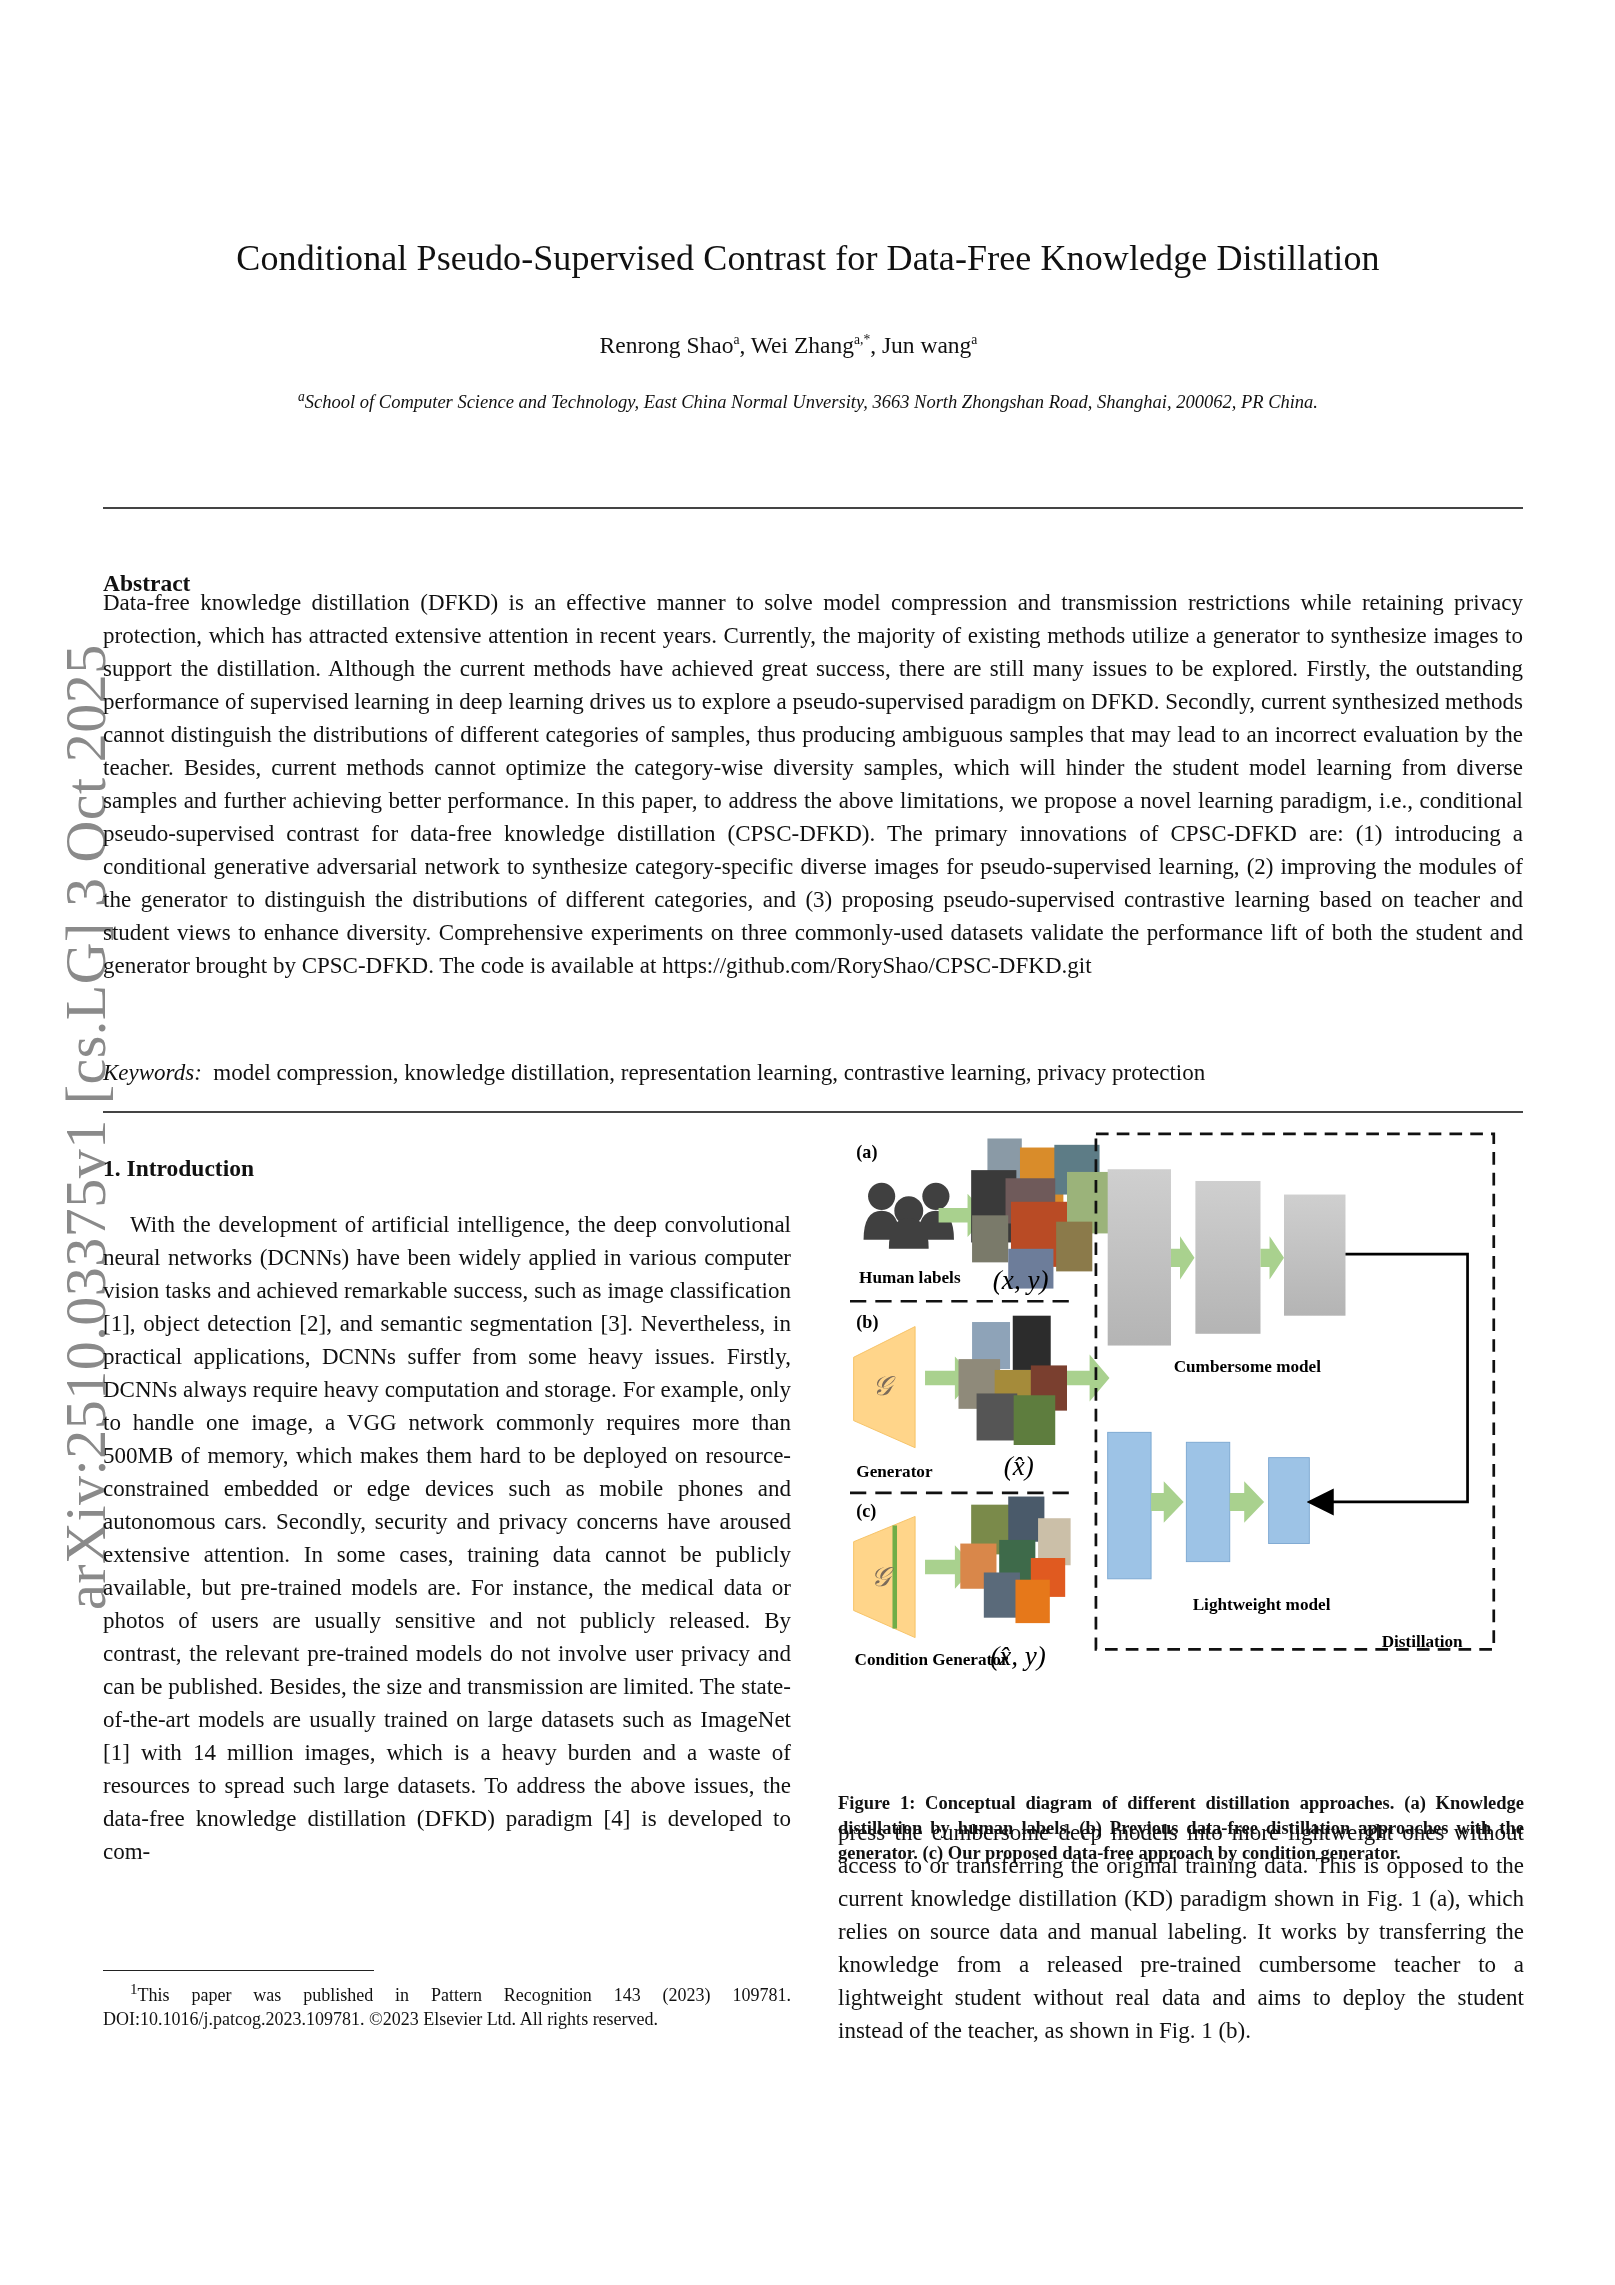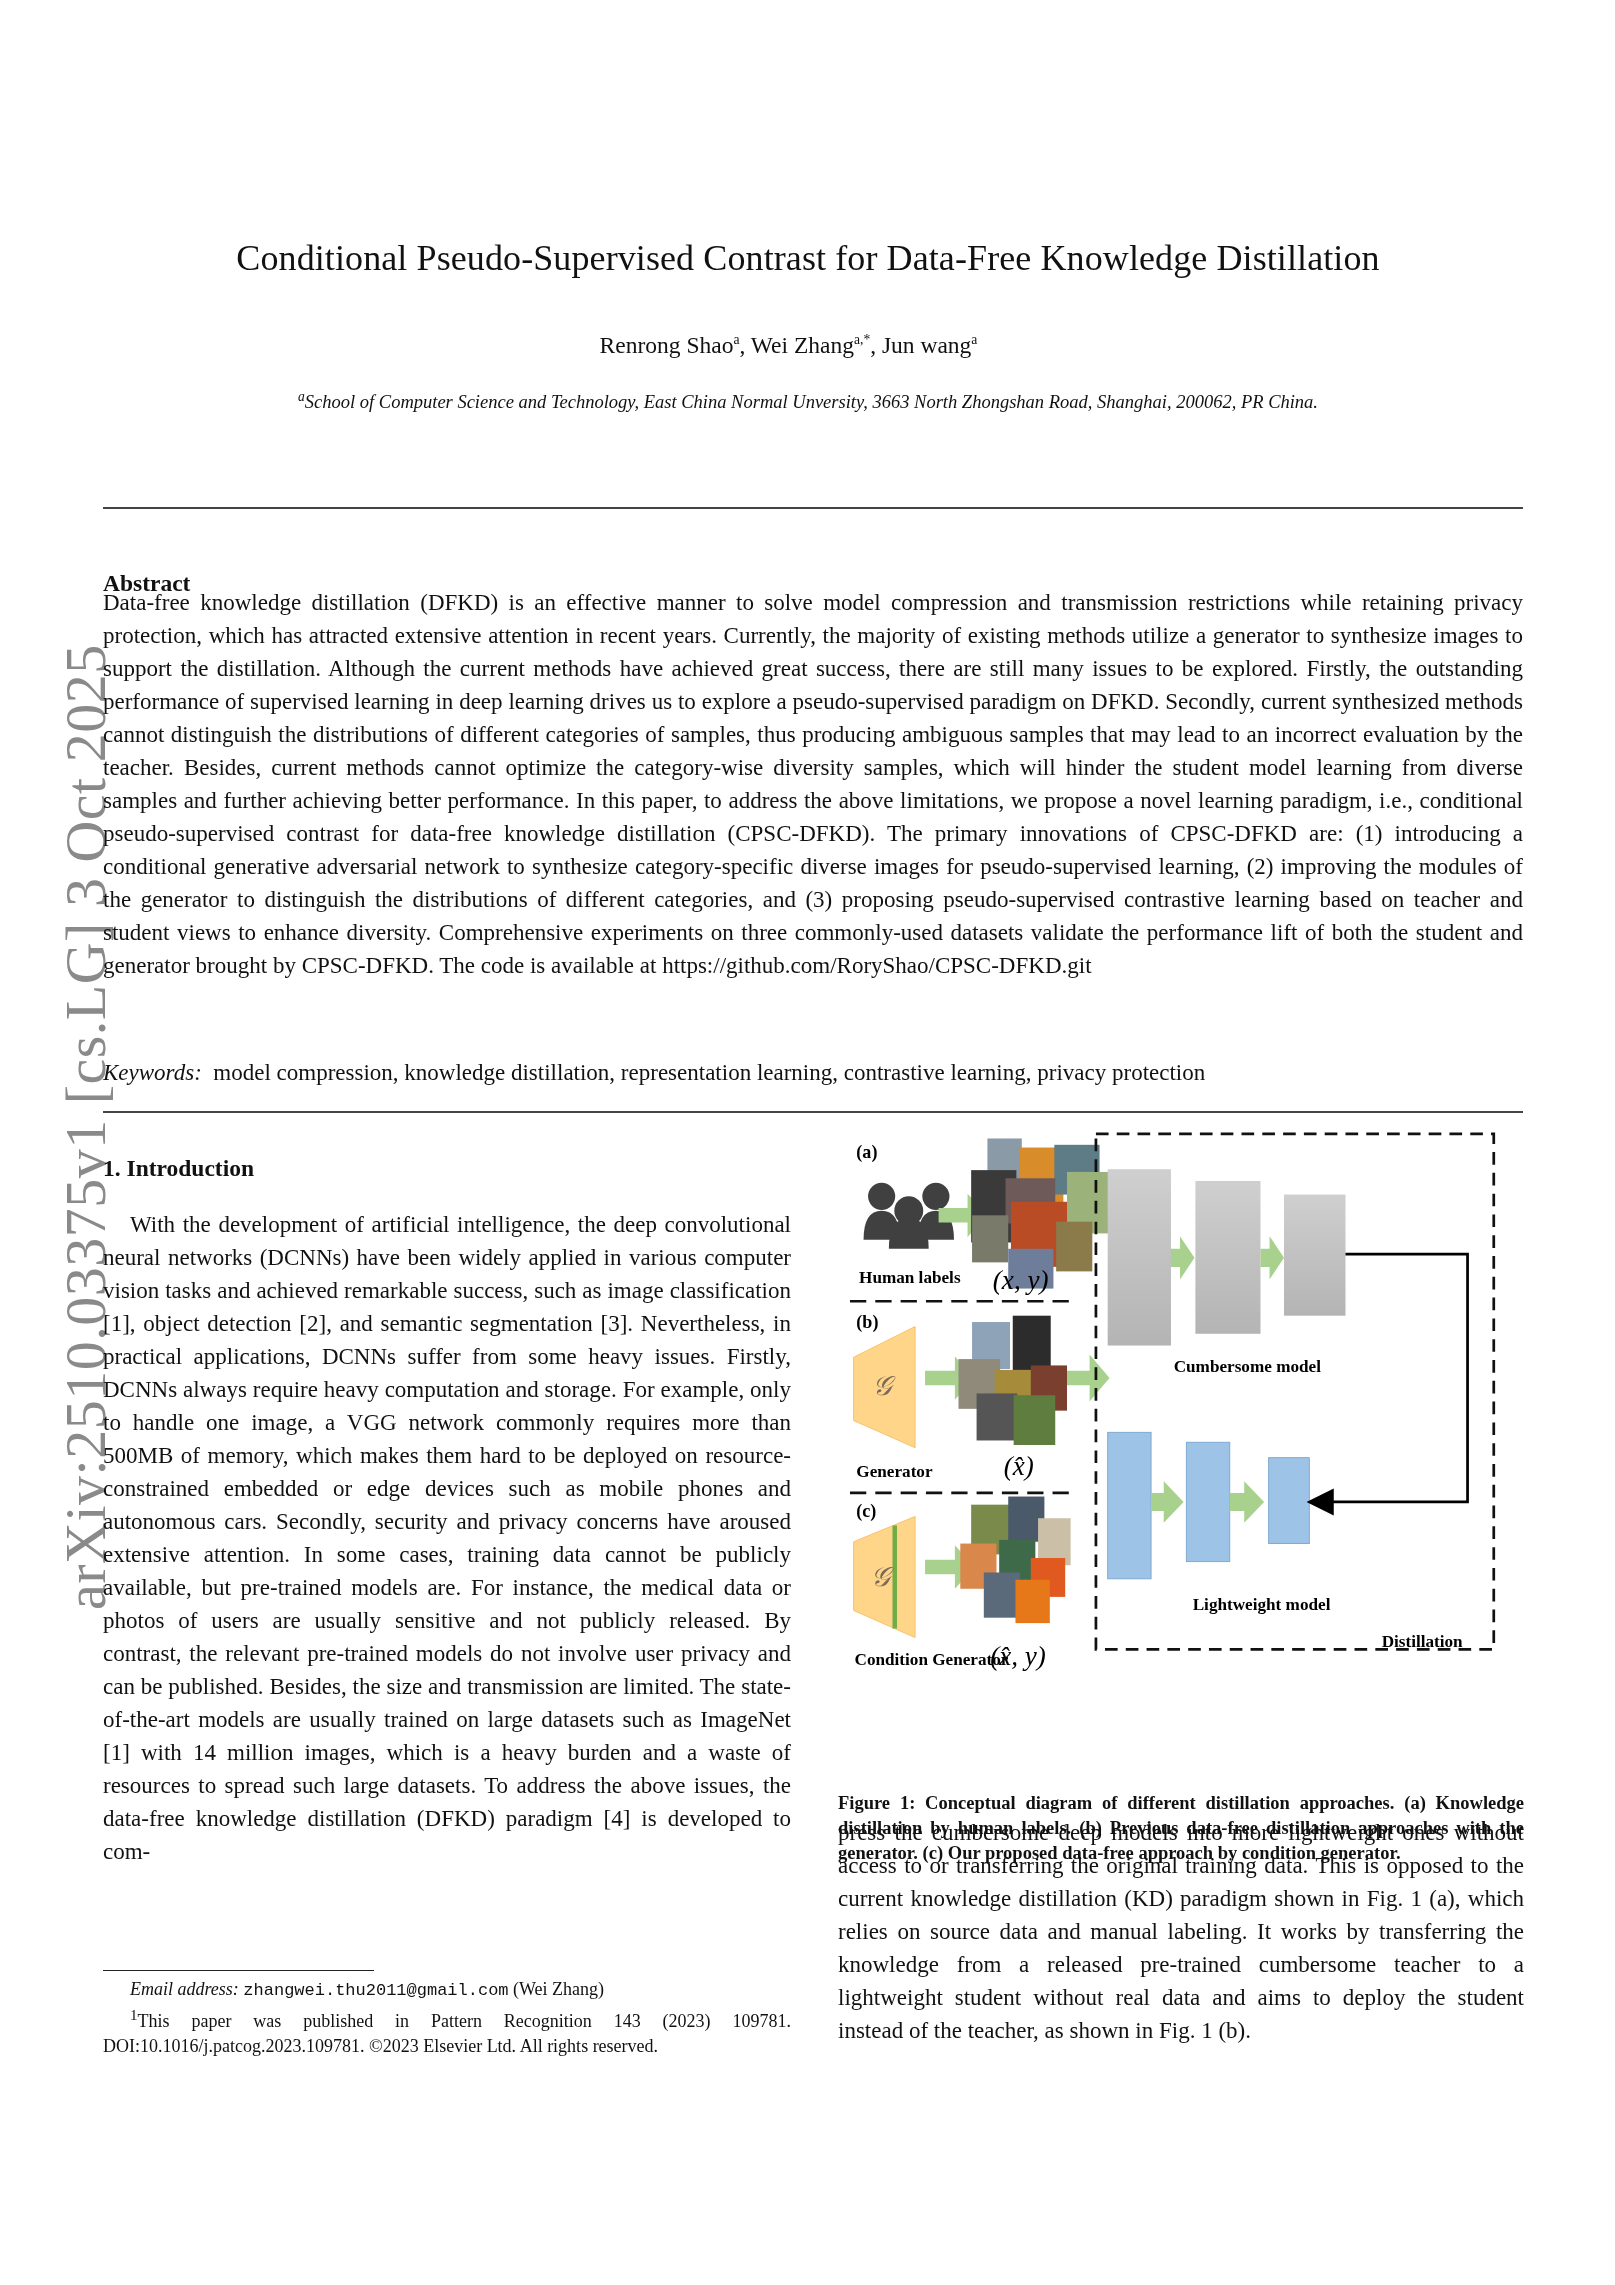--- a/index.html
+++ b/index.html
@@ -47,21 +47,20 @@
 <div id="keywords" class="abs"><i>Keywords:</i>&nbsp;&nbsp;<span>model compression, knowledge distillation, representation learning, contrastive learning, privacy protection</span></div>
 
 <div class="rule" style="top:1111px"></div>
 
 <div id="intro-head" class="abs">1.  Introduction</div>
 <div id="intro-left" class="col">With the development of artificial intelligence, the deep convolutional neural networks (DCNNs) have been widely applied in various computer vision tasks and achieved remarkable success, such as image classification [1], object detection [2], and semantic segmentation [3].  Nevertheless, in practical applications, DCNNs suffer from some heavy issues.  Firstly, DCNNs always require heavy computation and storage.  For example, only to handle one image, a VGG network commonly requires more than 500MB of memory, which makes them hard to be deployed on resource-constrained embedded or edge devices such as mobile phones and autonomous cars.  Secondly, security and privacy concerns have aroused extensive attention. In some cases, training data cannot be publicly available, but pre-trained models are. For instance, the medical data or photos of users are usually sensitive and not publicly released. By contrast, the relevant pre-trained models do not involve user privacy and can be published.  Besides, the size and transmission are limited.  The state-of-the-art models are usually trained on large datasets such as ImageNet [1] with 14 million images, which is a heavy burden and a waste of resources to spread such large datasets. To address the above issues, the data-free knowledge distillation (DFKD) paradigm [4] is developed to com-</div>
 <div id="intro-right" class="col">press the cumbersome deep models into more lightweight ones without access to or transferring the original training data. This is opposed to the current knowledge distillation (KD) paradigm shown in Fig. 1 (a), which relies on source data and manual labeling.  It works by transferring the knowledge from a released pre-trained cumbersome teacher to a lightweight student without real data and aims to deploy the student instead of the teacher, as shown in Fig. 1 (b).</div>
 
 <div id="fn-rule" class="abs"></div>
 <div id="footnotes" class="abs">
-  <div class="fn"><i>Email address:</i> <span class="mono">zhangwei.thu2011@gmail.com</span> <span>(Wei Zhang)</span></div>
   <div class="fn"><sup>1</sup><span>This paper was published in Pattern Recognition 143 (2023) 109781. DOI:10.1016/j.patcog.2023.109781. ©2023 Elsevier Ltd. All rights reserved.</span></div>
 </div>
 
 <div id="figure" class="abs">
   <svg width="651" height="561" viewBox="0 0 720 620" xmlns="http://www.w3.org/2000/svg">
     <defs>
       <linearGradient id="gradGrey" x1="0" y1="0" x2="0" y2="1">
         <stop offset="0" stop-color="#cfcfcf"></stop>
           <stop offset="1" stop-color="#b4b4b4"></stop>
       </linearGradient>

